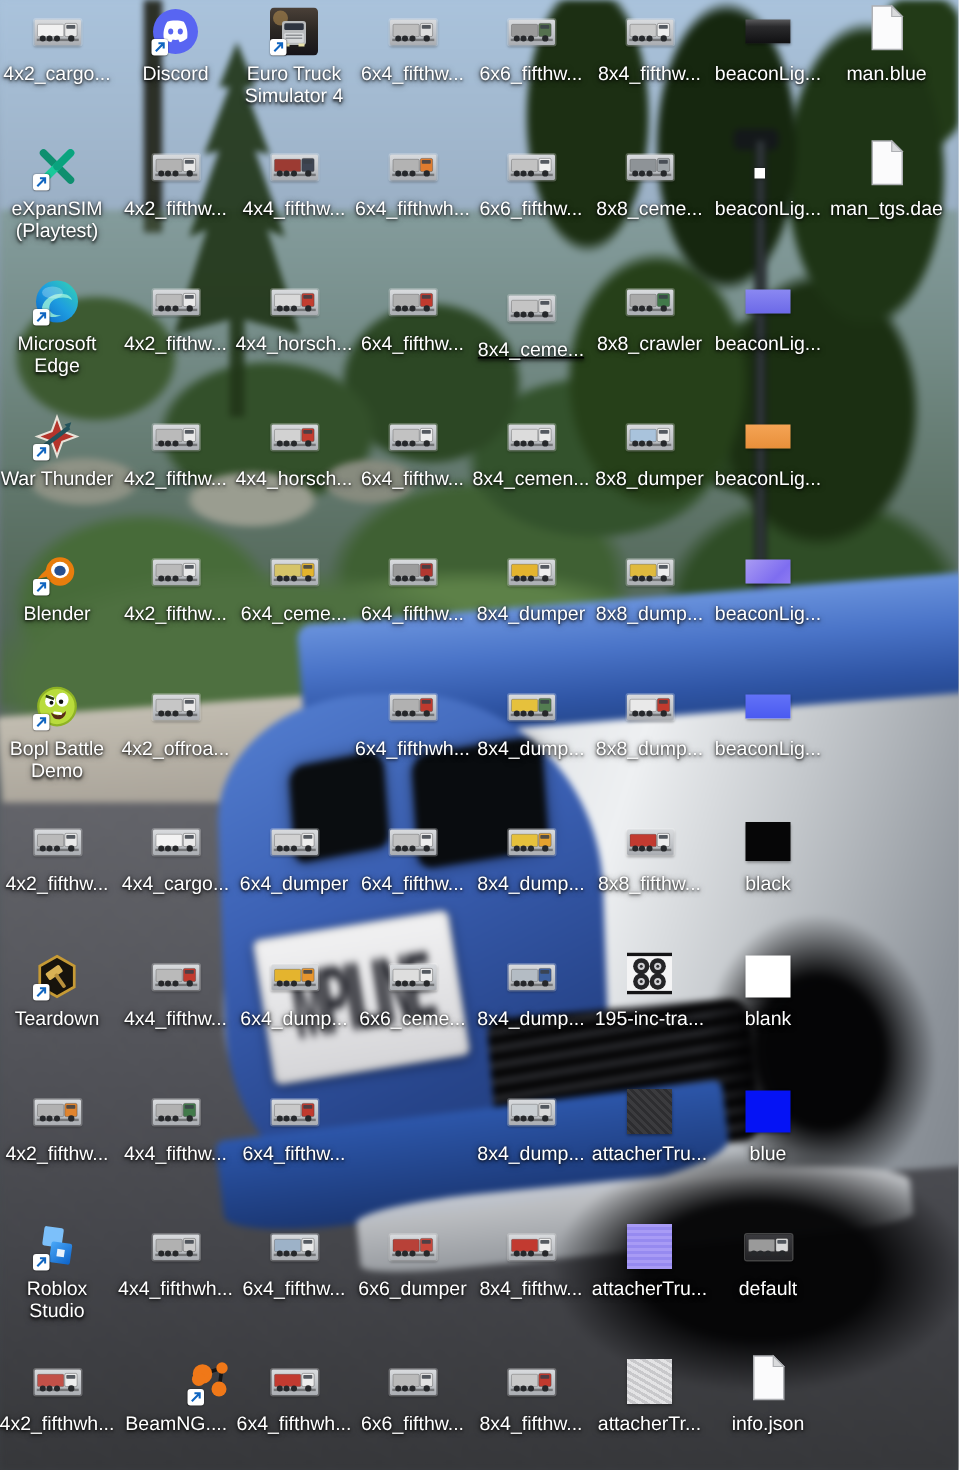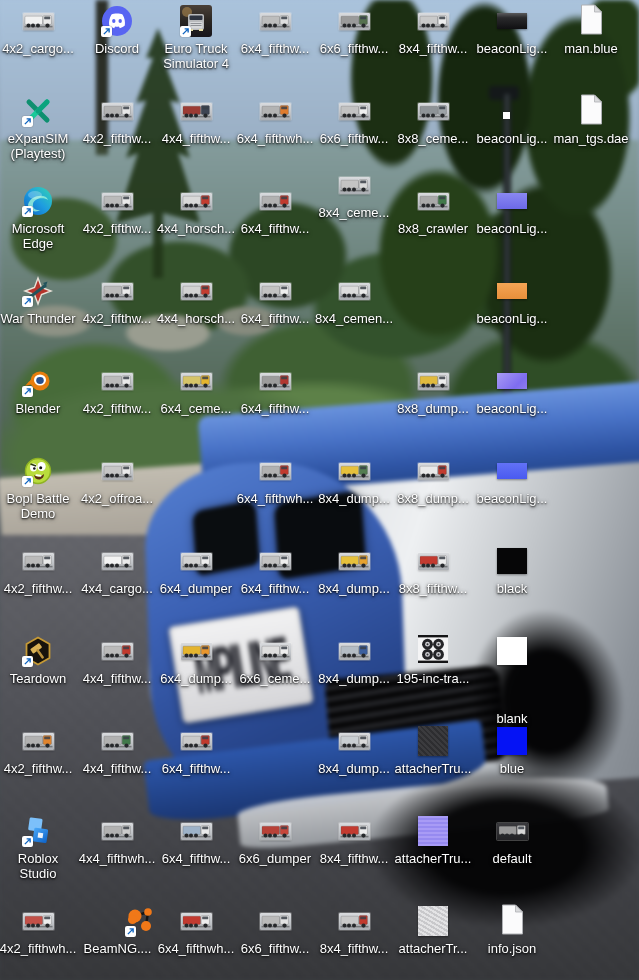--- a/index.html
+++ b/index.html
@@ -442,21 +442,21 @@
               <rect x="21.2" y="3.6" width="6" height="2.6" rx="0.5" fill="#3a4048" opacity="0.85"></rect>
               <circle cx="5.5" cy="12.6" r="2" fill="#26282b"></circle>
               <circle cx="10" cy="12.6" r="2" fill="#26282b"></circle>
               <circle cx="15" cy="12.6" r="2" fill="#26282b"></circle>
               <circle cx="24.5" cy="12.6" r="2.1" fill="#26282b"></circle>
             </svg>
           </span>
         </span>
     <span class="lbl">6x4_fifthw...</span>
   </div>
-      <div class="cell" style="left: 314px; top: 168px;">
+      <div class="cell" style="left: 314px; top: 188px; text-decoration: underline;">
     <span class="vis">
           <span class="thumb">
             <svg viewBox="0 0 31 17" width="31" height="17">
               <rect x="1.5" y="12.8" width="28" height="1.6" fill="rgba(40,40,40,.45)"></rect>
               <rect x="2" y="3.2" width="17.5" height="8.2" rx="0.8" fill="#c4c4c4" stroke="rgba(60,60,60,.35)" stroke-width="0.6"></rect>
               <rect x="20.2" y="2.6" width="8.2" height="8.8" rx="1" fill="#dadada" stroke="rgba(50,50,50,.4)" stroke-width="0.6"></rect>
               <rect x="21.2" y="3.6" width="6" height="2.6" rx="0.5" fill="#3a4048" opacity="0.85"></rect>
               <circle cx="5.5" cy="12.6" r="2" fill="#26282b"></circle>
               <circle cx="10" cy="12.6" r="2" fill="#26282b"></circle>
               <circle cx="15" cy="12.6" r="2" fill="#26282b"></circle>
@@ -566,20 +566,37 @@
               <rect x="20.2" y="2.6" width="8.2" height="8.8" rx="1" fill="#eaeaea" stroke="rgba(50,50,50,.4)" stroke-width="0.6"></rect>
               <rect x="21.2" y="3.6" width="6" height="2.6" rx="0.5" fill="#3a4048" opacity="0.85"></rect>
               <circle cx="5.5" cy="12.6" r="2" fill="#26282b"></circle>
               <circle cx="10" cy="12.6" r="2" fill="#26282b"></circle>
               <circle cx="15" cy="12.6" r="2" fill="#26282b"></circle>
               <circle cx="24.5" cy="12.6" r="2.1" fill="#26282b"></circle>
             </svg>
           </span>
         </span>
     <span class="lbl">8x4_cemen...</span>
+  </div>
+      <div class="cell" style="left: 393px; top: 274px;">
+    <span class="vis">
+          <span class="thumb">
+            <svg viewBox="0 0 31 17" width="31" height="17">
+              <rect x="1.5" y="12.8" width="28" height="1.6" fill="rgba(40,40,40,.45)"></rect>
+              <rect x="2" y="3.2" width="17.5" height="8.2" rx="0.8" fill="#a9c3dc" stroke="rgba(60,60,60,.35)" stroke-width="0.6"></rect>
+              <rect x="20.2" y="2.6" width="8.2" height="8.8" rx="1" fill="#eaeaea" stroke="rgba(50,50,50,.4)" stroke-width="0.6"></rect>
+              <rect x="21.2" y="3.6" width="6" height="2.6" rx="0.5" fill="#3a4048" opacity="0.85"></rect>
+              <circle cx="5.5" cy="12.6" r="2" fill="#26282b"></circle>
+              <circle cx="10" cy="12.6" r="2" fill="#26282b"></circle>
+              <circle cx="15" cy="12.6" r="2" fill="#26282b"></circle>
+              <circle cx="24.5" cy="12.6" r="2.1" fill="#26282b"></circle>
+            </svg>
+          </span>
+        </span>
+    <span class="lbl">8x8_dumper</span>
   </div>
       <div class="cell" style="left: 472px; top: 274px;">
     <span class="vis">
           <span class="sw" style="width: 30px; height: 16px; background: linear-gradient(rgb(245, 164, 85), rgb(232, 143, 58));"></span>
         </span>
     <span class="lbl">beaconLig...</span>
   </div>
       <div class="cell" style="left: -2px; top: 364px;">
     <span class="vis">
           <span class="appic">
@@ -641,20 +658,37 @@
               <rect x="20.2" y="2.6" width="8.2" height="8.8" rx="1" fill="#b23730" stroke="rgba(50,50,50,.4)" stroke-width="0.6"></rect>
               <rect x="21.2" y="3.6" width="6" height="2.6" rx="0.5" fill="#3a4048" opacity="0.85"></rect>
               <circle cx="5.5" cy="12.6" r="2" fill="#26282b"></circle>
               <circle cx="10" cy="12.6" r="2" fill="#26282b"></circle>
               <circle cx="15" cy="12.6" r="2" fill="#26282b"></circle>
               <circle cx="24.5" cy="12.6" r="2.1" fill="#26282b"></circle>
             </svg>
           </span>
         </span>
     <span class="lbl">6x4_fifthw...</span>
+  </div>
+      <div class="cell" style="left: 314px; top: 364px;">
+    <span class="vis">
+          <span class="thumb">
+            <svg viewBox="0 0 31 17" width="31" height="17">
+              <rect x="1.5" y="12.8" width="28" height="1.6" fill="rgba(40,40,40,.45)"></rect>
+              <rect x="2" y="3.2" width="17.5" height="8.2" rx="0.8" fill="#e4b42e" stroke="rgba(60,60,60,.35)" stroke-width="0.6"></rect>
+              <rect x="20.2" y="2.6" width="8.2" height="8.8" rx="1" fill="#ededed" stroke="rgba(50,50,50,.4)" stroke-width="0.6"></rect>
+              <rect x="21.2" y="3.6" width="6" height="2.6" rx="0.5" fill="#3a4048" opacity="0.85"></rect>
+              <circle cx="5.5" cy="12.6" r="2" fill="#26282b"></circle>
+              <circle cx="10" cy="12.6" r="2" fill="#26282b"></circle>
+              <circle cx="15" cy="12.6" r="2" fill="#26282b"></circle>
+              <circle cx="24.5" cy="12.6" r="2.1" fill="#26282b"></circle>
+            </svg>
+          </span>
+        </span>
+    <span class="lbl">8x4_dumper</span>
   </div>
       <div class="cell" style="left: 393px; top: 364px;">
     <span class="vis">
           <span class="thumb">
             <svg viewBox="0 0 31 17" width="31" height="17">
               <rect x="1.5" y="12.8" width="28" height="1.6" fill="rgba(40,40,40,.45)"></rect>
               <rect x="2" y="3.2" width="17.5" height="8.2" rx="0.8" fill="#e0ba3e" stroke="rgba(60,60,60,.35)" stroke-width="0.6"></rect>
               <rect x="20.2" y="2.6" width="8.2" height="8.8" rx="1" fill="#ededed" stroke="rgba(50,50,50,.4)" stroke-width="0.6"></rect>
               <rect x="21.2" y="3.6" width="6" height="2.6" rx="0.5" fill="#3a4048" opacity="0.85"></rect>
               <circle cx="5.5" cy="12.6" r="2" fill="#26282b"></circle>
@@ -978,21 +1012,21 @@
               <circle cx="9.5" cy="19.4" r="5.4" fill="#242427"></circle>
               <circle cx="9.5" cy="19.4" r="2.4" fill="#cfcfd3"></circle>
               <circle cx="9.5" cy="19.4" r="1" fill="#2e2e31"></circle>
               <circle cx="20.5" cy="19.4" r="5.4" fill="#242427"></circle>
               <circle cx="20.5" cy="19.4" r="2.4" fill="#cfcfd3"></circle>
               <circle cx="20.5" cy="19.4" r="1" fill="#2e2e31"></circle>
             </svg></span>
         </span>
     <span class="lbl">195-inc-tra...</span>
   </div>
-      <div class="cell" style="left: 472px; top: 634px; gap: 40px;">
+      <div class="cell" style="left: 472px; top: 634px;">
     <span class="vis">
           <span class="sw" style="width: 30px; height: 28px; background: rgb(255, 255, 255);"></span>
         </span>
     <span class="lbl">blank</span>
   </div>
       <div class="cell" style="left: -2px; top: 724px;">
     <span class="vis">
           <span class="thumb">
             <svg viewBox="0 0 31 17" width="31" height="17">
               <rect x="1.5" y="12.8" width="28" height="1.6" fill="rgba(40,40,40,.45)"></rect>

